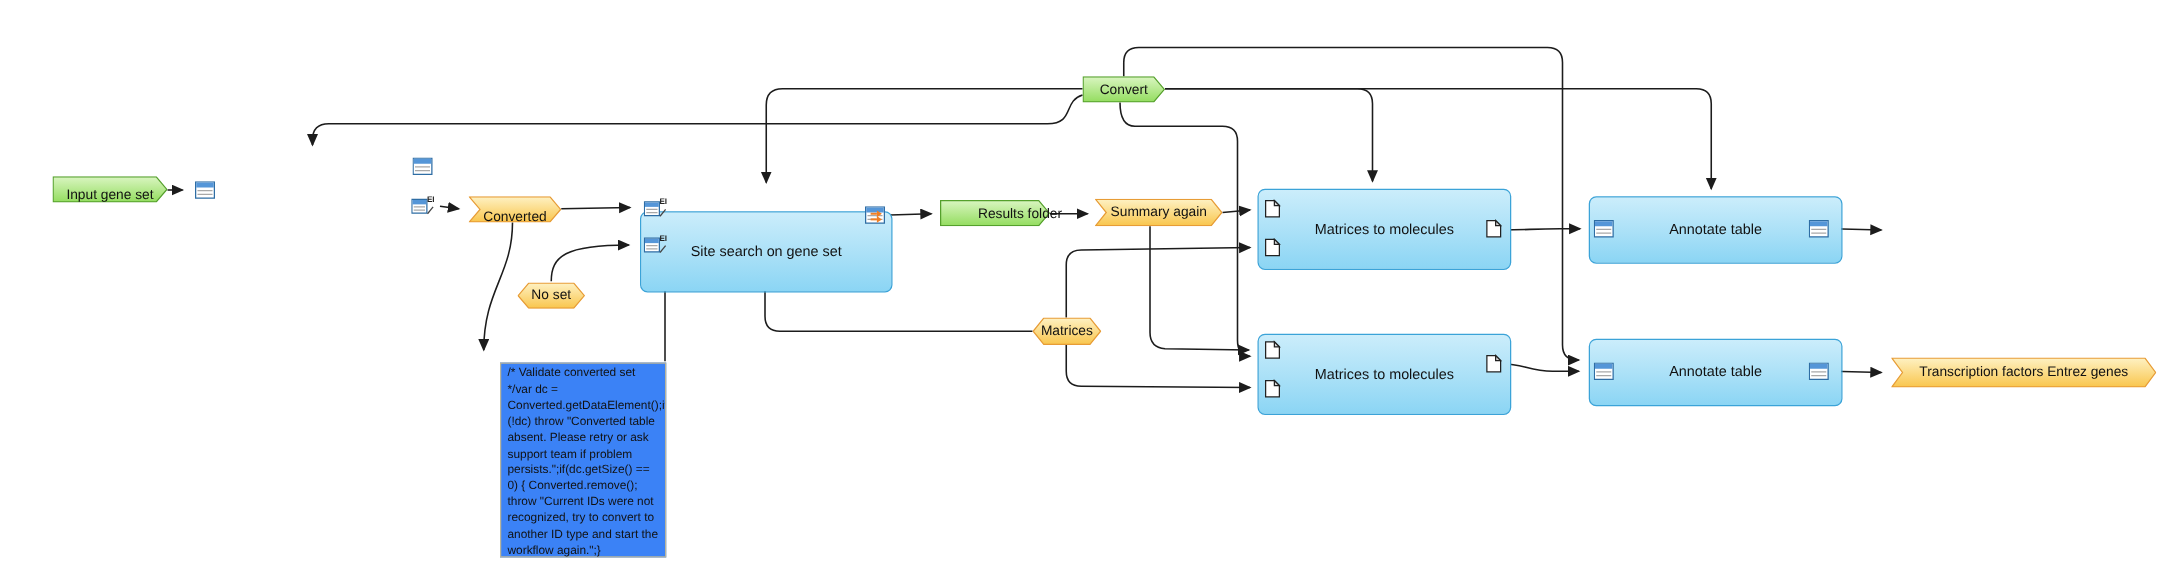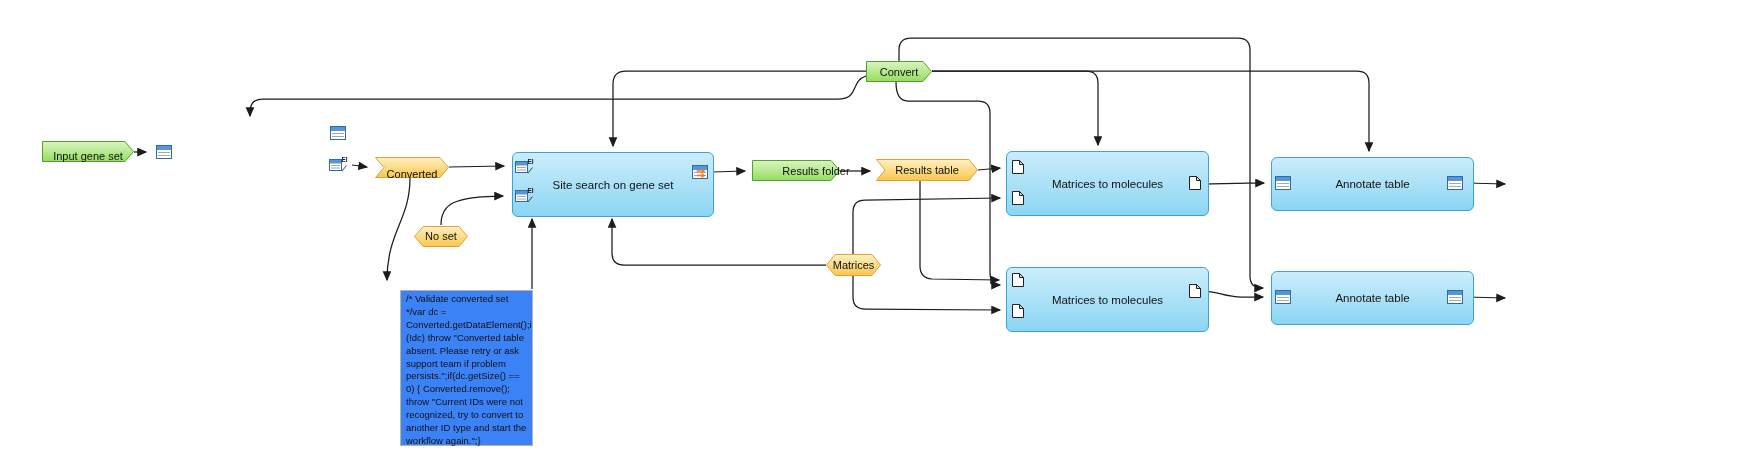--- a/index.html
+++ b/index.html
@@ -104,29 +104,35 @@
     <div class="node tag" style="left: 414px; top: 226px; width: 54px; height: 20px;">
       <svg width="54" height="21">
         <polygon points="9,0.5 45,0.5 53.5,10.5 45,20.5 9,20.5 0.5,10.5" fill="url(#gradYellow)" stroke="#E79C36" stroke-width="1"></polygon>
       </svg>
       <span class="lbl">No set</span>
     </div>
     <div class="node tag" style="left: 876px; top: 159px; width: 102px; height: 22px;">
       <svg width="102" height="22">
         <polygon points="0.5,0.5 93,0.5 101.5,11 93,21.5 0.5,21.5 9,11" fill="url(#gradYellow)" stroke="#E79C36" stroke-width="1"></polygon>
       </svg>
-      <span class="lbl">Results table</span>
+      <span class="lbl">Summary again</span>
     </div>
     <div class="node tag" style="left: 826px; top: 254px; width: 55px; height: 22px;">
       <svg width="55" height="22">
         <polygon points="9,0.5 46,0.5 54.5,11 46,21.5 9,21.5 0.5,11" fill="url(#gradYellow)" stroke="#E79C36" stroke-width="1"></polygon>
       </svg>
       <span class="lbl">Matrices</span>
     </div>
-    <div class="node box" style="left: 512px; top: 152px; width: 200px; height: 63px;">
+    <div class="node tag" style="left: 1513px; top: 286px; width: 212px; height: 24px;">
+      <svg width="212" height="24">
+        <polygon points="0.5,0.5 203,0.5 211.5,12 203,23.5 0.5,23.5 9,12" fill="url(#gradYellow)" stroke="#E79C36" stroke-width="1"></polygon>
+      </svg>
+      <span class="lbl">Transcription factors Entrez genes</span>
+    </div>
+    <div class="node box" style="left: 512px; top: 169px; width: 200px; height: 63px;">
       <span class="lbl">Site search on gene set</span>
     </div>
     <div class="node box" style="left: 1006px; top: 151px; width: 201px; height: 63px;">
       <span class="lbl">Matrices to molecules</span>
     </div>
     <div class="node box" style="left: 1006px; top: 267px; width: 201px; height: 63px;">
       <span class="lbl">Matrices to molecules</span>
     </div>
     <div class="node box" style="left: 1271px; top: 157px; width: 201px; height: 52px;">
       <span class="lbl">Annotate table</span>

